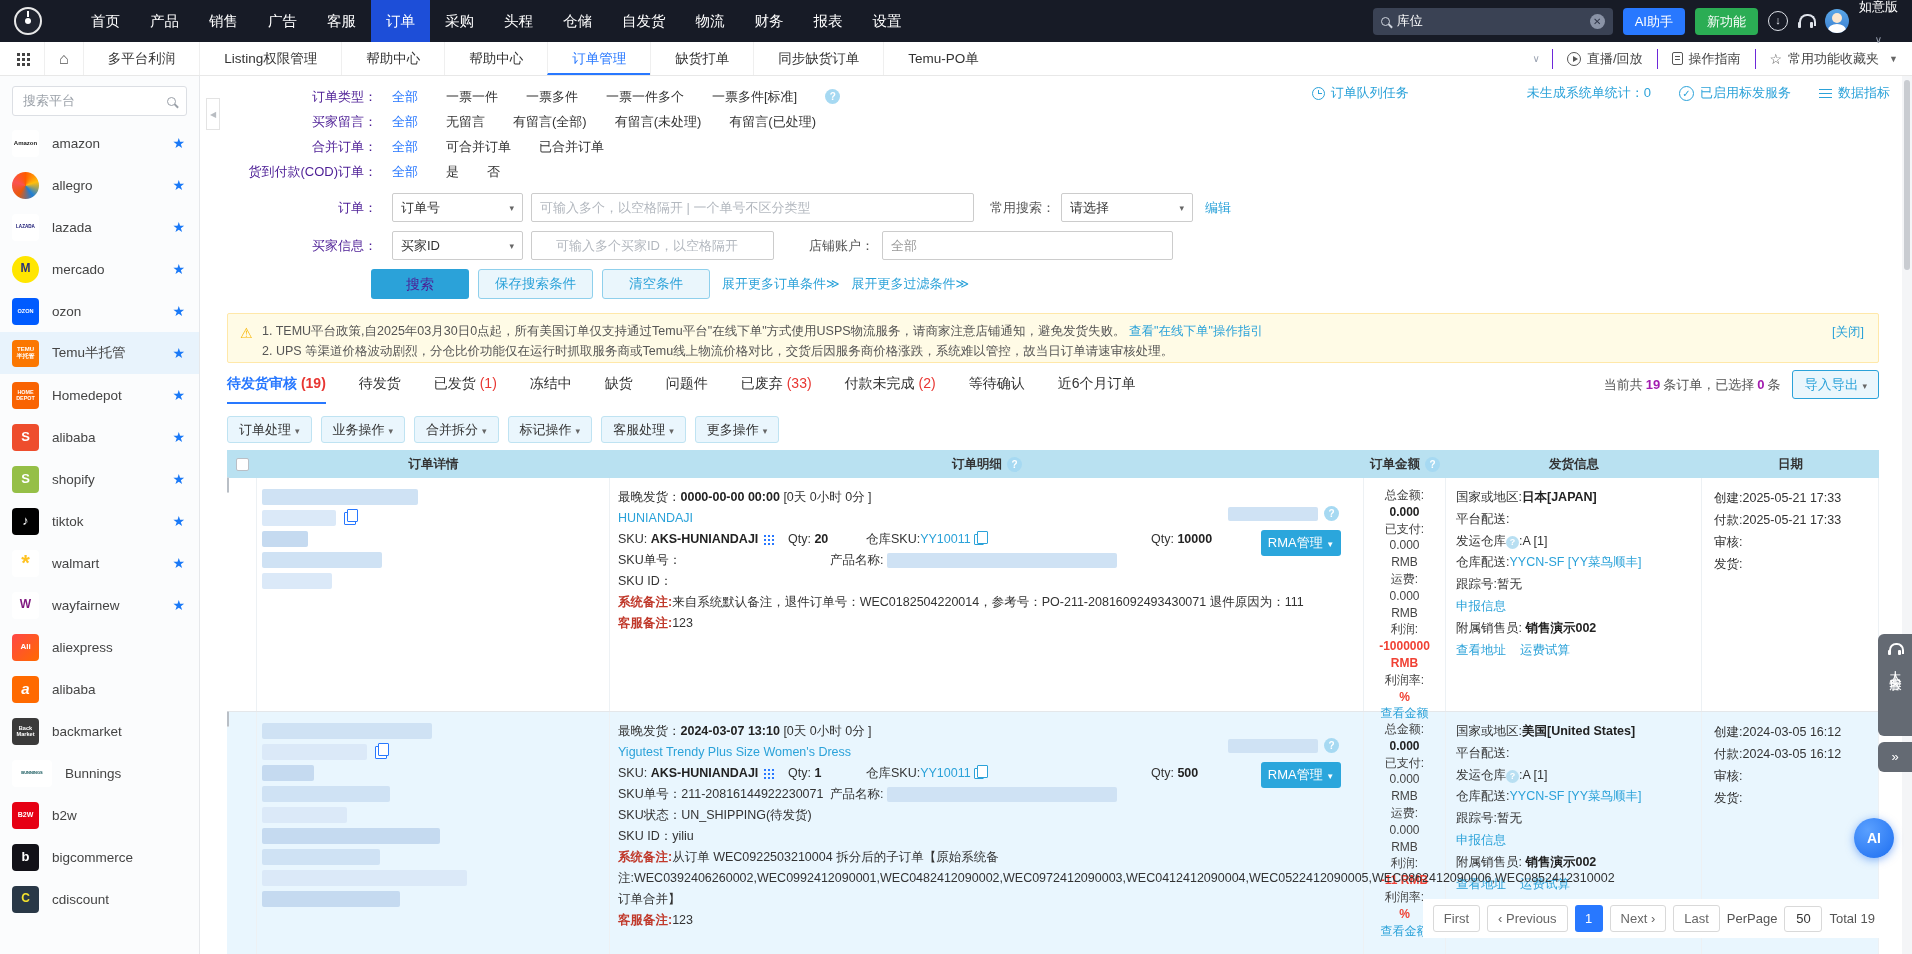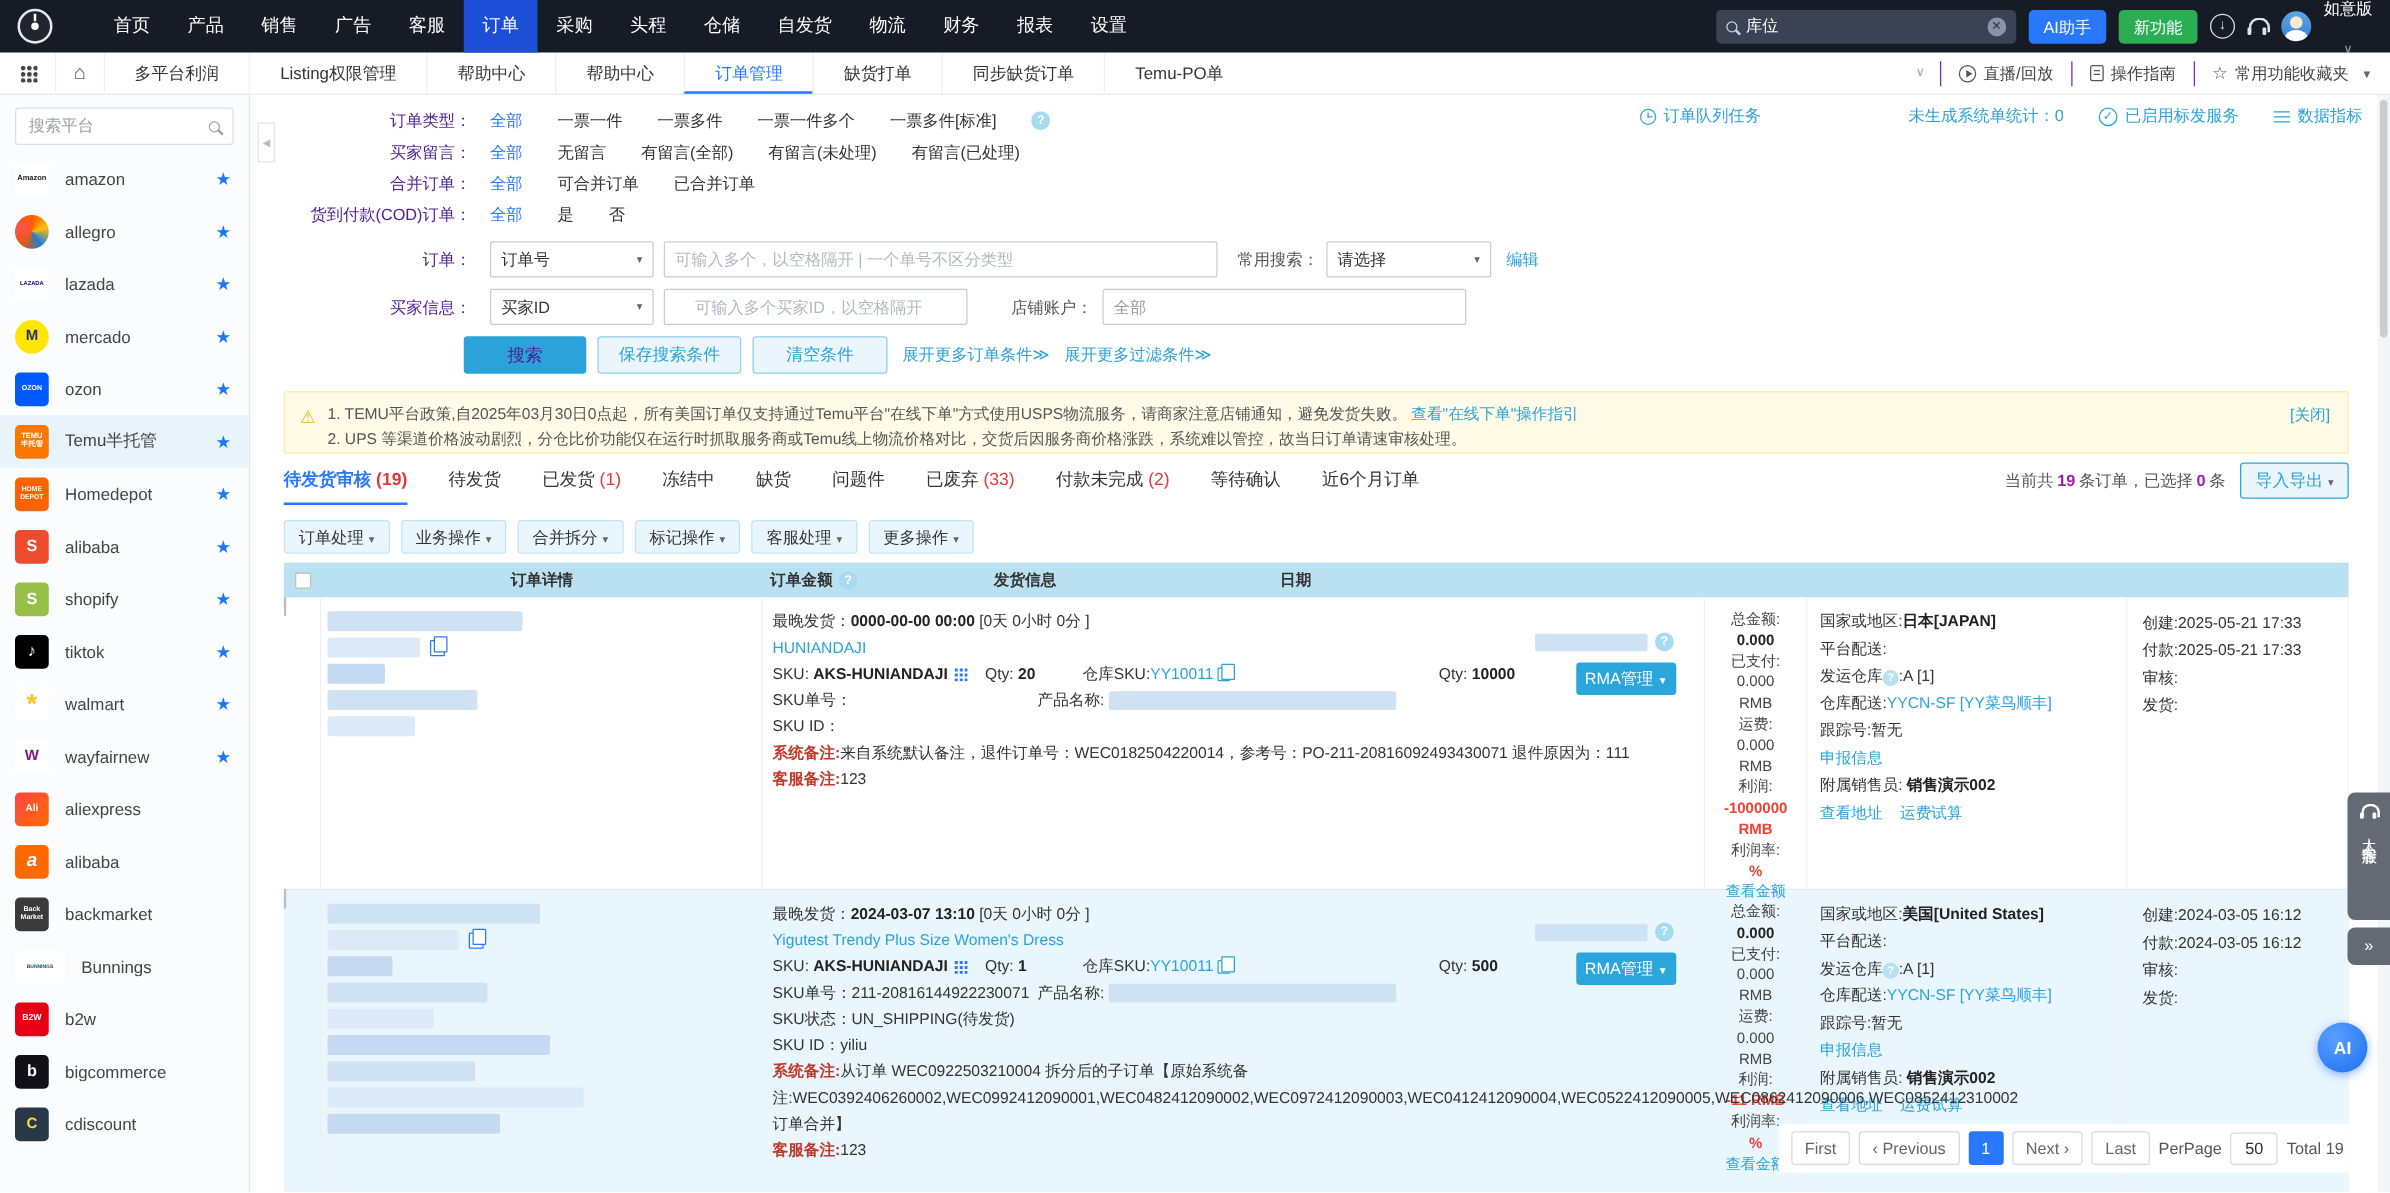--- a/index.html
+++ b/index.html
@@ -485,20 +485,24 @@
     </div>
 
   <div class="table">
     <div class="t-header">
       <div class="col-cb">
           <span class="cb" style="margin-top:0;"></span>
         </div>
       <div class="col-detail">
           <span>订单详情</span>
         </div>
+      <div class="col-items">
+          <span>订单明细</span>
+          <span class="help-icon"></span>
+        </div>
       <div class="col-amount">
           <span>订单金额</span>
           <span class="help-icon"></span>
         </div>
       <div class="col-ship">
           <span>发货信息</span>
         </div>
       <div class="col-date">
           <span>日期</span>
         </div>

